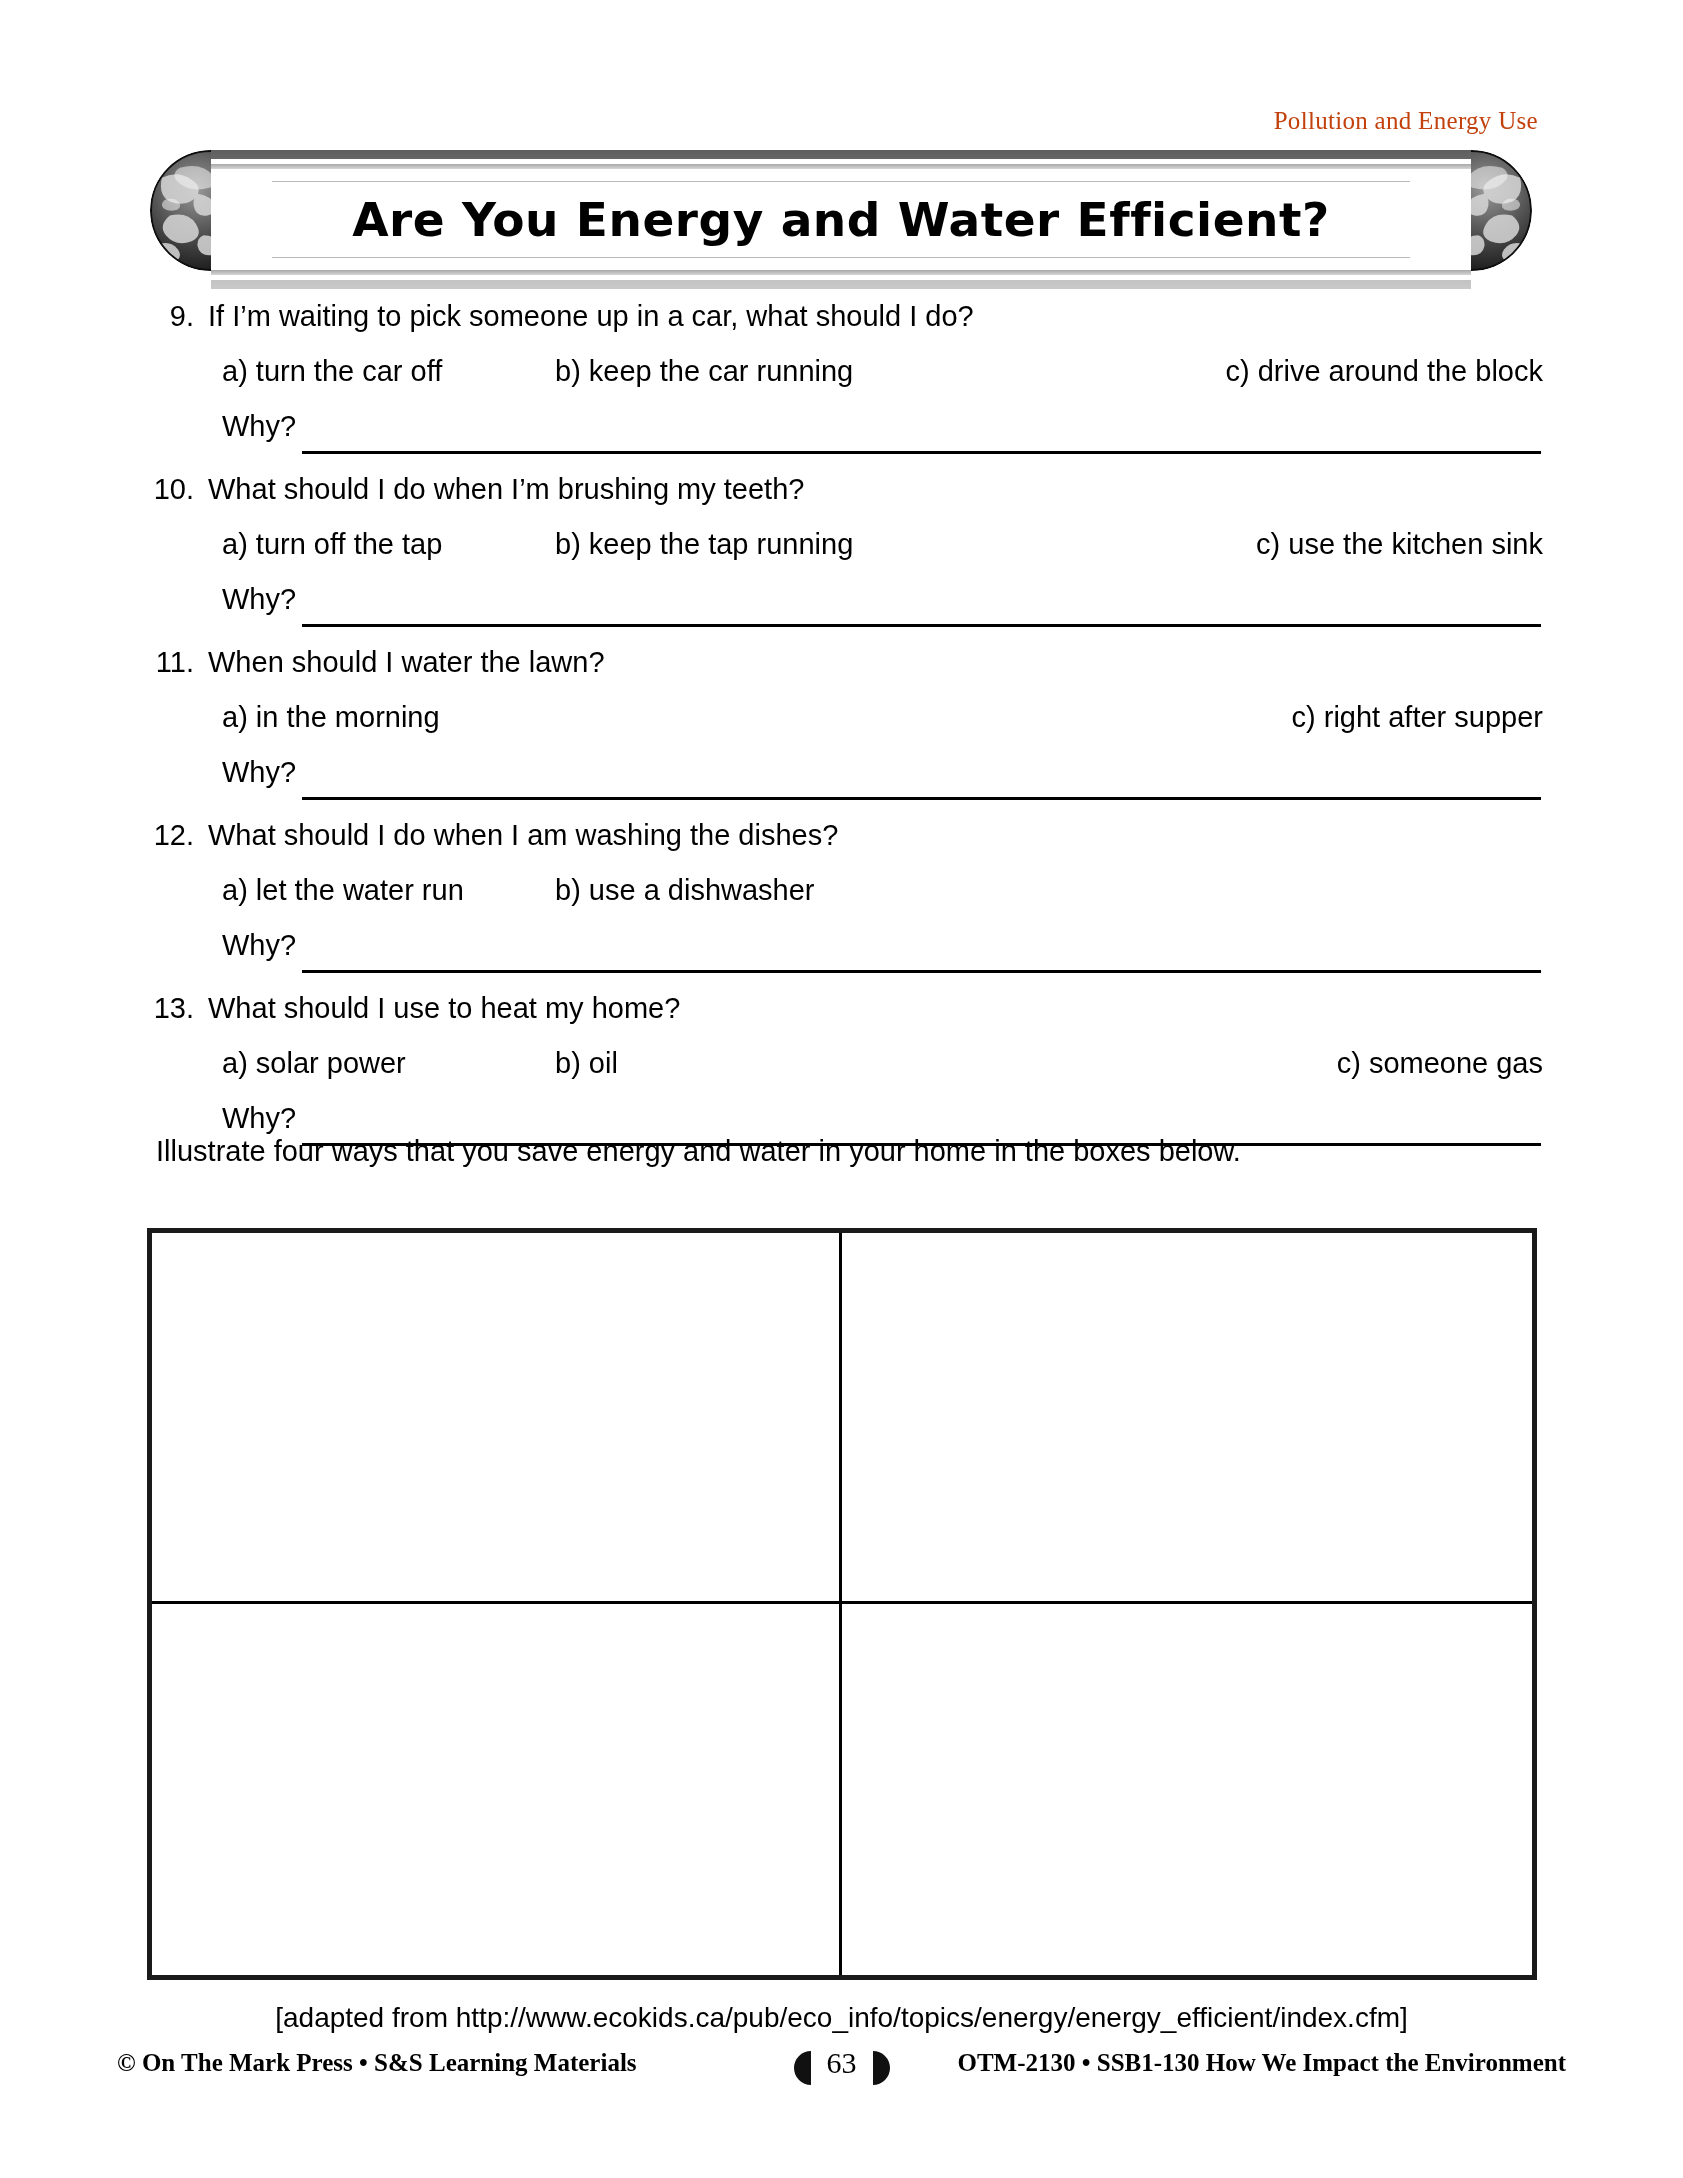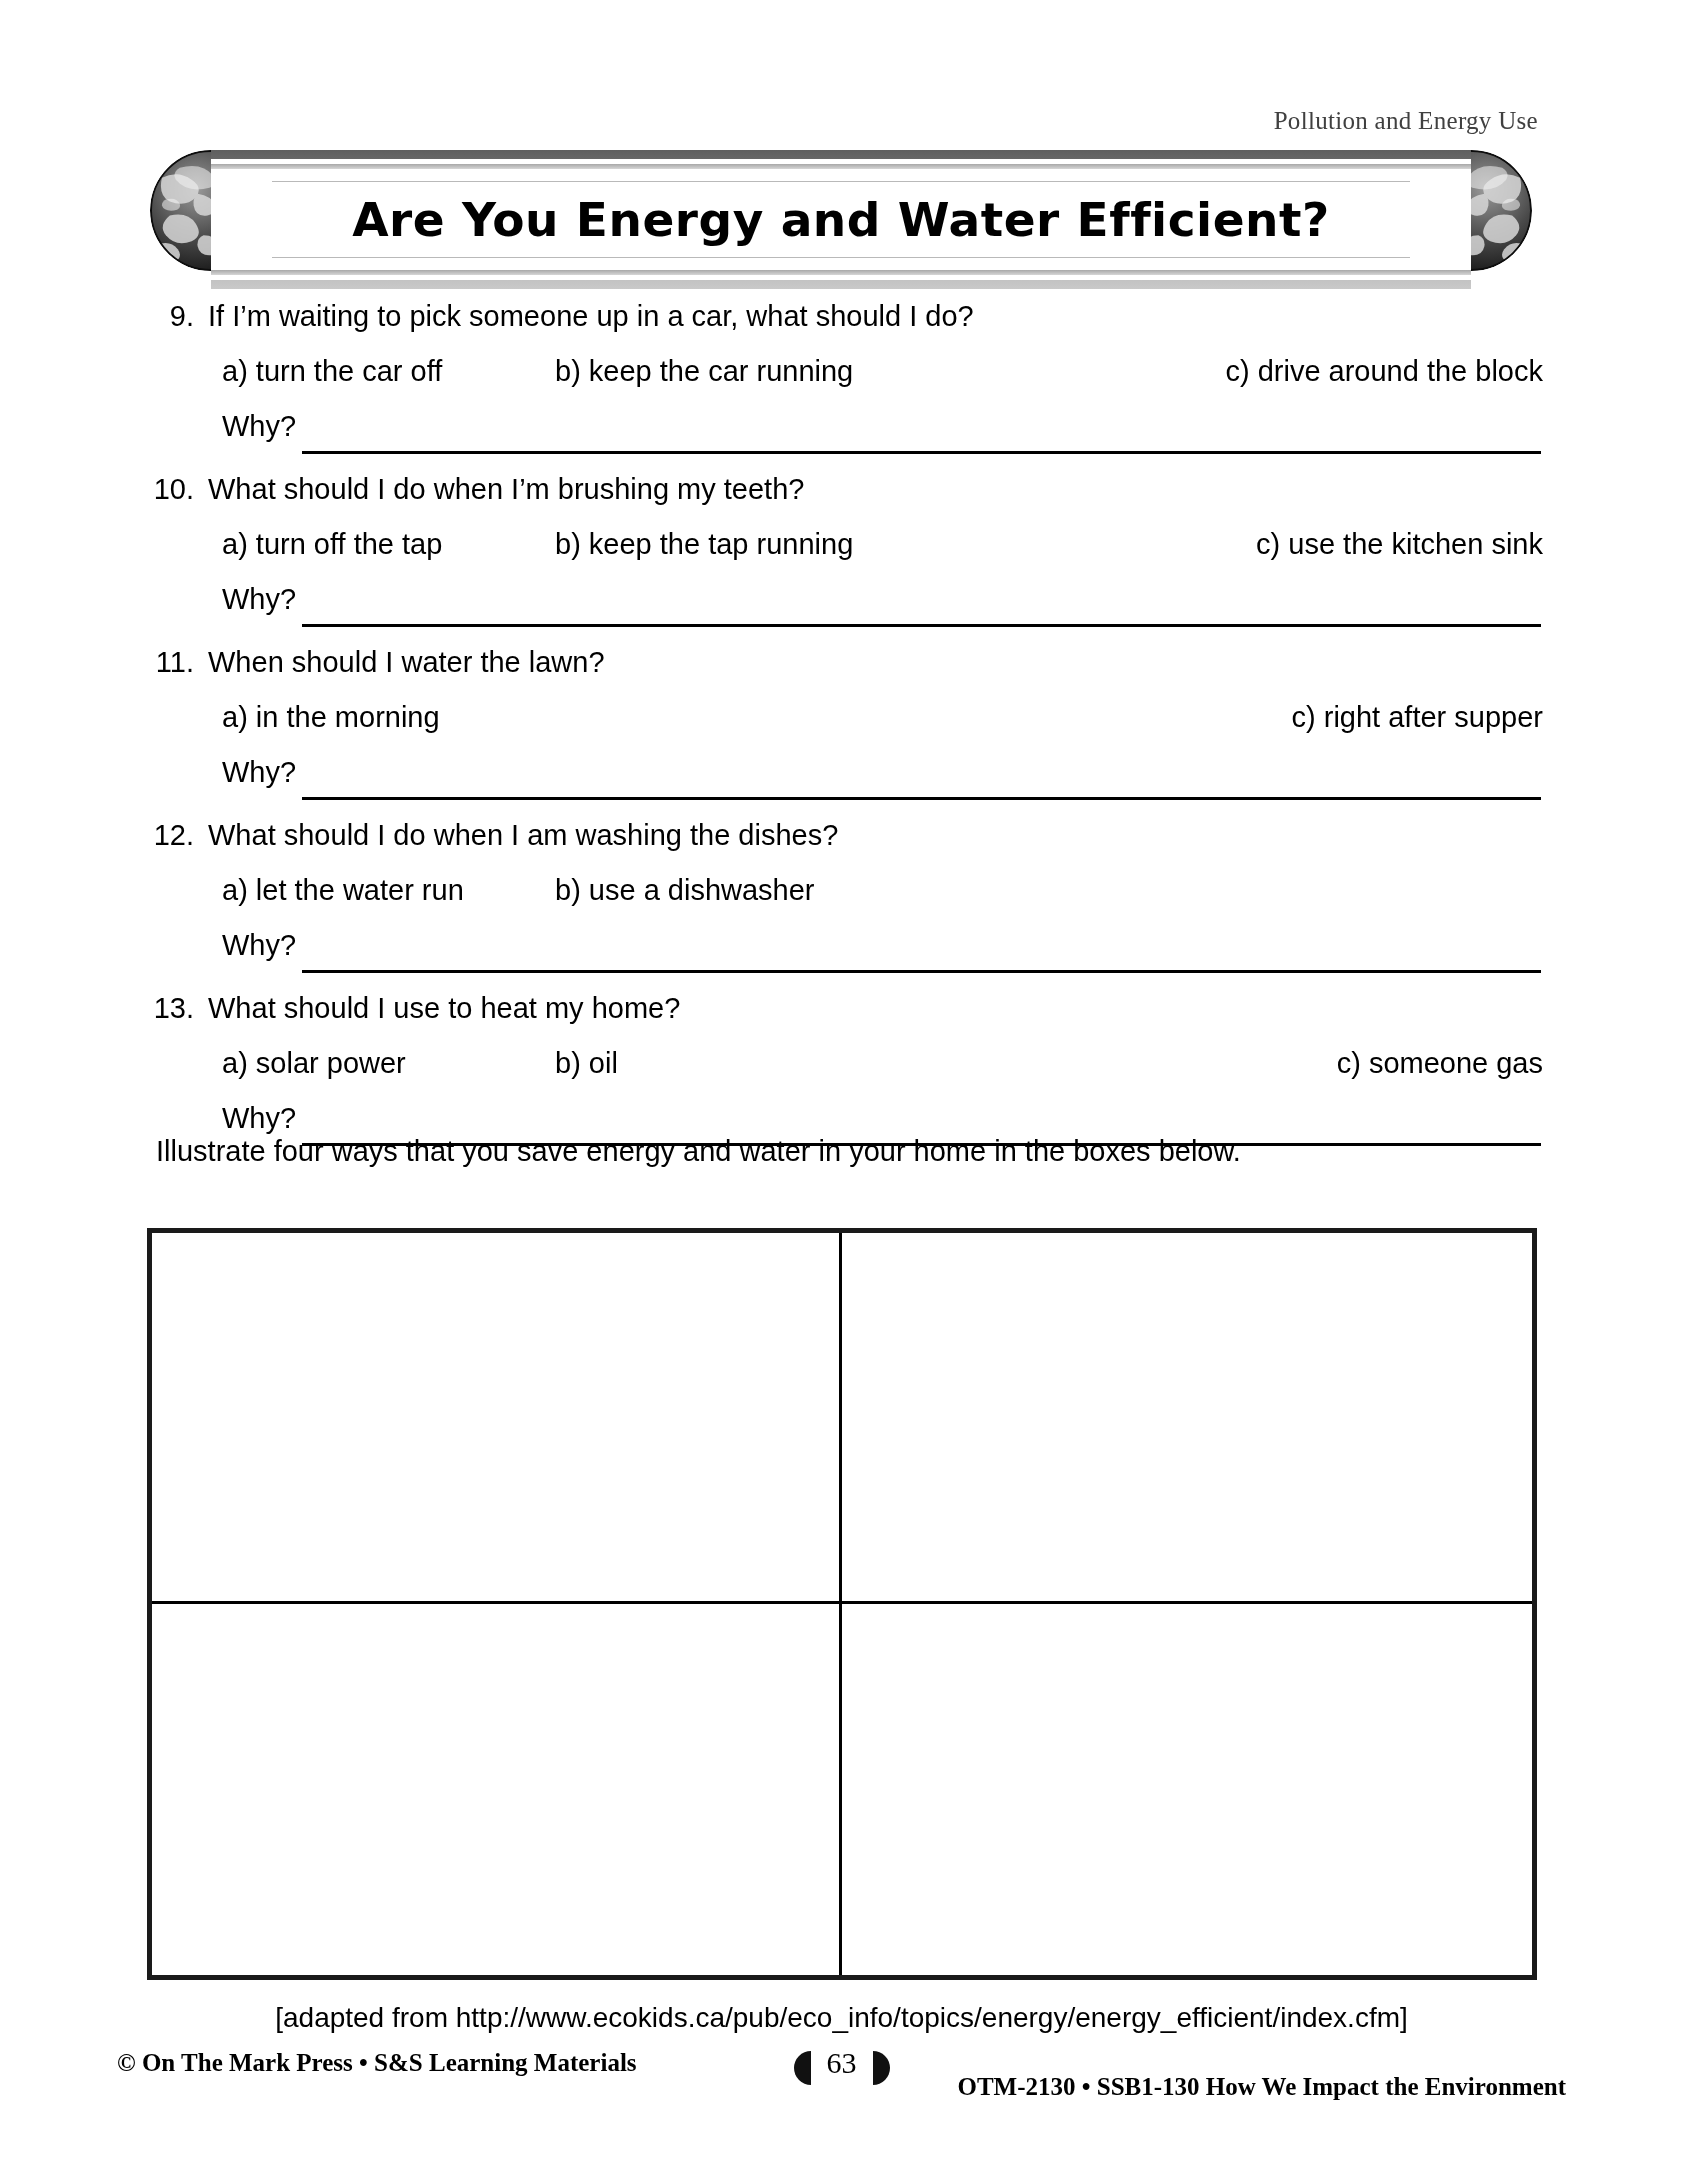--- a/index.html
+++ b/index.html
@@ -17,21 +17,21 @@
   }
 
   
   .running-head {
     position: absolute;
     top: 107px;
     right: 145px;
     font-family: "Liberation Serif", serif;
     font-size: 25px;
     letter-spacing: 0.3px;
-    color: #404040;
+    color: #c2410c;
     white-space: nowrap;
   }
 
   
   .banner {
     position: absolute;
     left: 150px;
     top: 150px;
     width: 1382px;
     height: 139px;
@@ -214,21 +214,20 @@
     position: absolute;
     left: 0;
     top: 0;
     line-height: 44px;
   }
   .footer-right {
     position: absolute;
     right: 0;
     top: 0;
     line-height: 44px;
-    margin-top: 24px;
   }
   .footer-center {
     position: absolute;
     left: 50%;
     top: 0;
     transform: translateX(-50%);
     display: flex;
     align-items: flex-end;
     gap: 16px;
     line-height: 44px;

